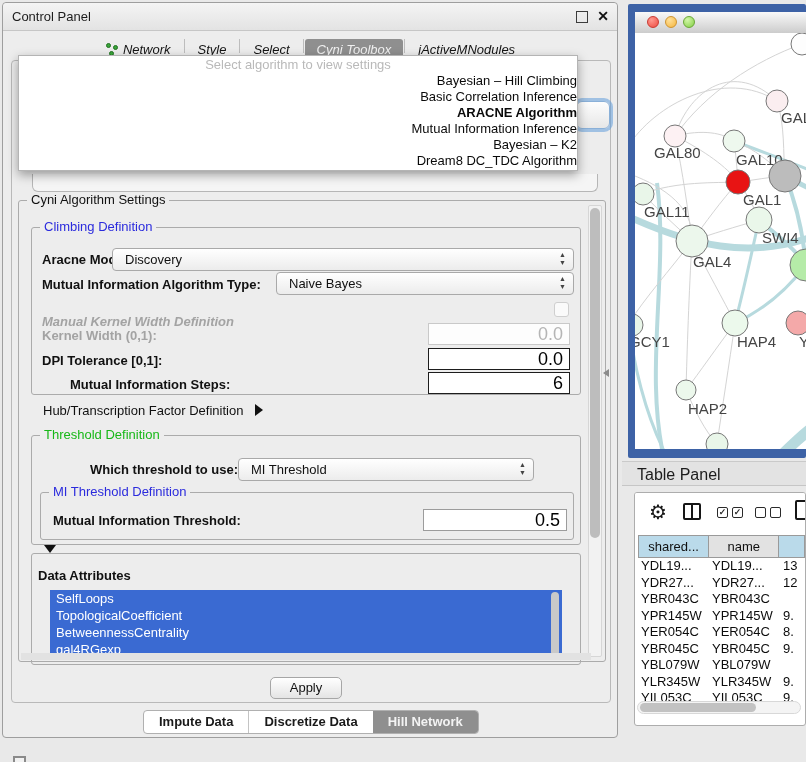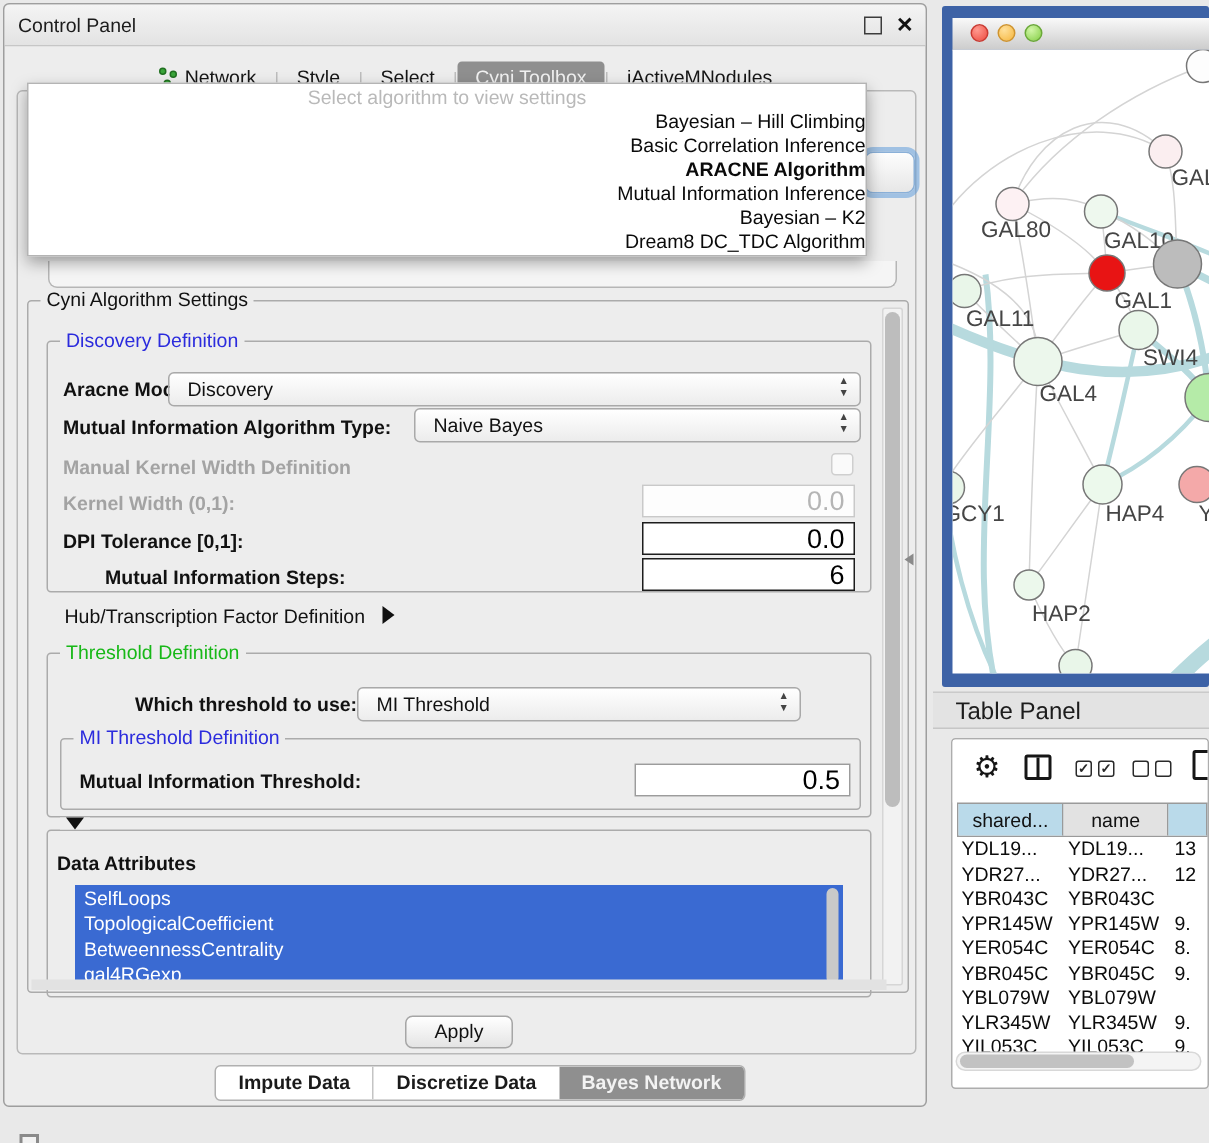--- a/index.html
+++ b/index.html
@@ -13,21 +13,21 @@
     background:#ededed;border:1px solid #9e9e9e;border-radius:4px;box-sizing:border-box;}
   .cp-titlebar{position:absolute;left:0;top:0;right:0;height:27px;
     background:linear-gradient(#f4f4f4,#e3e3e3);border-bottom:1px solid #c6c6c6;
     border-radius:4px 4px 0 0;}
   .cp-title{position:absolute;left:9px;top:6px;font-size:13px;color:#1c1c1c;}
   .float-btn{position:absolute;right:29px;top:8px;width:10px;height:10px;
     border:1.5px solid #3c3c3c;background:transparent;}
   .close-btn{position:absolute;right:8px;top:5px;font-size:14px;font-weight:bold;color:#111;line-height:16px;}
   
   .tabbar{position:absolute;left:0;top:36px;right:0;height:23px;display:flex;
-    justify-content:center;align-items:flex-end;}
+    justify-content:center;align-items:flex-start;font-style:italic;}
   .tab{font-size:13px;color:#151515;padding:3px 12px;white-space:nowrap;display:flex;align-items:center;gap:5px;}
   .tab.sel{background:#8f8f8f;color:#f1f1f1;border-radius:3px;}
   .tabsep{width:1px;height:14px;background:#bdbdbd;margin:0 1px;}
   
   .content-frame{position:absolute;left:8px;top:57px;width:600px;height:643px;
     border:1px solid #b9b9b9;border-radius:4px;background:#ededed;box-sizing:border-box;}
   .hidden-combo-sliver{position:absolute;left:20px;top:113px;width:564px;height:17px;
     border:1px solid #b6b6b6;border-top:none;border-radius:0 0 6px 6px;background:#f5f5f5;}
   .focus-combo-frag{position:absolute;left:564px;top:40px;width:32px;height:26px;border-radius:6px;
     background:linear-gradient(#fdfdfd,#e7e7e7);border:1px solid #8ab0d8;
@@ -170,38 +170,38 @@
     </div>
 
   <div class="content-frame">
     <div class="hidden-combo-sliver"></div>
     <div class="focus-combo-frag"></div>
 
     <div class="group" style="left:6px;top:139px;width:588px;height:462px;">
       <span class="gtitle">Cyni Algorithm Settings</span>
 
       <div class="group" style="left:12px;top:26px;width:550px;height:168px;">
-        <span class="gtitle blue">Discovery Definition</span>
+        <span class="gtitle blue">Climbing Definition</span>
         <span class="blabel" style="left:10px;top:24px;">Aracne Mode:</span>
         <div class="combo" style="left:80px;top:20px;width:462px;">
           <span>Discovery</span>
           <span class="arrows">
               <span>▲</span>
               <span>▼</span>
             </span>
         </div>
         <span class="blabel" style="left:10px;top:49px;">Mutual Information Algorithm Type:</span>
         <div class="combo" style="left:244px;top:44px;width:298px;">
           <span>Naive Bayes</span>
           <span class="arrows">
               <span>▲</span>
               <span>▼</span>
             </span>
         </div>
-        <span class="blabel dis" style="left:10px;top:76px;">Manual Kernel Width Definition</span>
+        <span class="blabel dis" style="left:10px;top:86px;font-style:italic;">Manual Kernel Width Definition</span>
         <span class="checkbox" style="left:522px;top:74px;"></span>
         <span class="blabel dis" style="left:10px;top:100px;">Kernel Width (0,1):</span>
         <input class="tf disabled" style="left: 396px; top: 95px; width: 142px;" readonly="" value="0.0">
         <span class="blabel" style="left:10px;top:125px;">DPI Tolerance [0,1]:</span>
         <input class="tf dark" style="left: 396px; top: 120px; width: 142px;" readonly="" value="0.0">
         <span class="blabel" style="left:10px;top:149px;margin-left:28px;">Mutual Information Steps:</span>
         <input class="tf dark" style="left: 396px; top: 144px; width: 142px;" readonly="" value="6">
       </div>
 
       <span class="plain-label" style="left:24px;top:202px;">
@@ -245,21 +245,21 @@
       </div>
       <div class="scroll-bottom-strip" style="left:2px;bottom:1px;width:570px;height:7px;"></div>
     </div>
   </div>
 
   <div class="apply-btn">Apply</div>
 
   <div class="seg-bar" id="bottom-tabs">
       <div class="seg">Impute Data</div>
       <div class="seg">Discretize Data</div>
-      <div class="seg sel">Bayes Network</div>
+      <div class="seg sel">Hill Network</div>
     </div>
 </div>
 
 <div class="dd-popup">
   <div class="dd-prompt">Select algorithm to view settings</div>
   <div id="algo-items">
       <div class="dd-item">Bayesian – Hill Climbing</div>
       <div class="dd-item">Basic Correlation Inference</div>
       <div class="dd-item bold">ARACNE Algorithm</div>
       <div class="dd-item">Mutual Information Inference</div>

